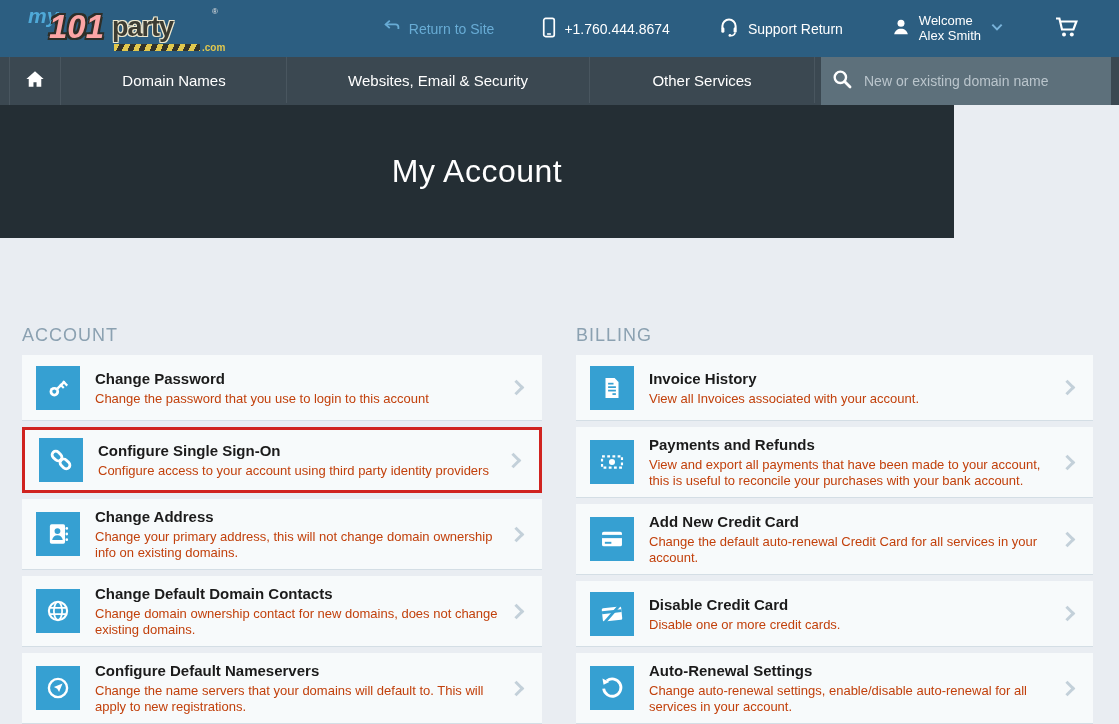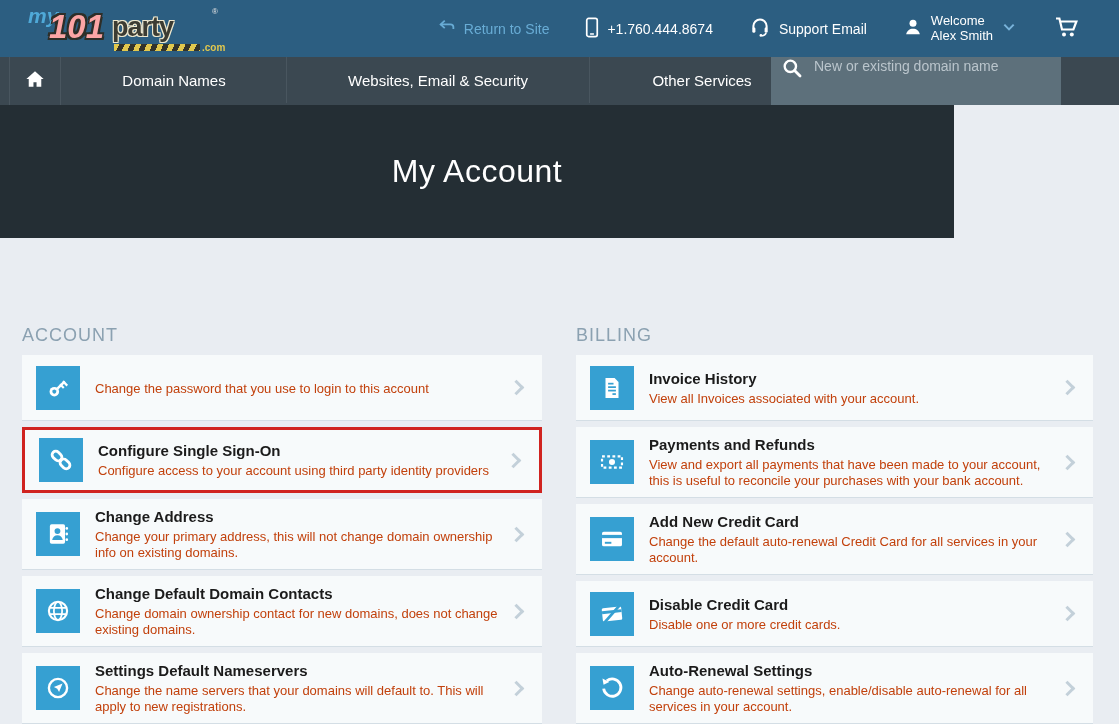--- a/index.html
+++ b/index.html
@@ -17,36 +17,36 @@
   .logo-my { position:absolute; left:0; top:1px; font-style:italic; font-weight:bold; font-size:21px; color:#4fa9d8; }
   .logo-101 { position:absolute; left:21px; top:5px; font-style:italic; font-weight:900; font-size:33px; color:#fca5a5;
     text-shadow:-2px 2px 0 #2e2e28, 2px 2px 0 #2e2e28, 2px -2px 0 #2e2e28, -2px -2px 0 #2e2e28; }
   .logo-domain { position:absolute; left:84px; top:9px; font-weight:900; font-size:27px; color:#3c3c33; letter-spacing:-1px;
     text-shadow:-1px -1px 0 #efe9cf, 1px -1px 0 #efe9cf, -1px 1px 0 #efe9cf, 1px 1px 0 #efe9cf; }
   .logo-reg { position:absolute; left:184px; top:4px; font-size:8px; color:#e5e5e5; }
   .logo-stripes { position:absolute; left:86px; top:41px; width:86px; height:7px;
     background:repeating-linear-gradient(115deg, #e2c84d 0 5px, #33332b 5px 10px); }
   .logo-com { position:absolute; left:174px; top:39px; font-size:10px; font-weight:bold; color:#e2c84d; }
 
-  .topmenu { position:absolute; top:0; right:38px; height:57px; display:flex; align-items:center; gap:36px; }
+  .topmenu { position:absolute; top:0; right:38px; height:57px; display:flex; align-items:center; gap:48px; }
   .titem { display:flex; align-items:center; gap:8px; color:#fff; font-size:14px; cursor:pointer; white-space:nowrap; }
   .titem.link-blue { color:#68acd5; }
   .welcome { line-height:1.15; font-size:13px; }
 
   
   .navbar { position:absolute; top:57px; left:0; width:1119px; height:48px; background:#3b4851; }
   .nav-home { position:absolute; left:9px; top:0; width:52px; height:48px; display:flex; align-items:center; justify-content:center;
     border-left:1px solid #49565f; border-right:1px solid #49565f; cursor:pointer; }
   .nav-item { position:absolute; top:0; height:46px; display:flex; align-items:center; justify-content:center;
     color:#fff; font-size:15px; border-right:1px solid #49565f; cursor:pointer; }
   #nav1 { left:62px; width:225px; }
   #nav2 { left:287px; width:303px; }
   #nav3 { left:590px; width:225px; }
-  .nav-search { position:absolute; left:771px; top:0; width:290px; height:48px; background:#5d707b;
-    display:flex; align-items:flex-start; padding:0 10px; }
+  .nav-search { position:absolute; left:821px; top:0; width:290px; height:48px; background:#5d707b;
+    display:flex; align-items:center; padding:0 10px; }
   .nav-search input { background:transparent; border:none; outline:none; color:#e8eef2; font-size:14px;
     width:232px; margin-left:9px; font-family:inherit; }
   .nav-search input::placeholder { color:#bac5cc; }
 
   
   .hero { position:absolute; top:105px; left:0; width:954px; height:133px; background:#242e34;
     display:flex; align-items:center; justify-content:center; }
   .hero h1 { color:#fff; font-size:32px; font-weight:400; margin:0; letter-spacing:.5px; }
 
   
@@ -104,21 +104,21 @@
     <div class="titem">
       <span>
         <svg width="22" height="22" viewBox="0 0 24 24">
           <path d="M4.8 13.5V11a7.2 7.2 0 0 1 14.4 0v2.5" fill="none" stroke="#fff" stroke-width="2.2"></path>
           <rect x="3.6" y="12.2" width="3.4" height="6.2" rx="1.7" fill="#fff"></rect>
           <rect x="17" y="12.2" width="3.4" height="6.2" rx="1.7" fill="#fff"></rect>
           <path d="M18.6 18.4c-.6 2-2.4 3-4.6 3.2" fill="none" stroke="#fff" stroke-width="1.8"></path>
           <circle cx="13" cy="21.2" r="1.5" fill="#fff"></circle>
         </svg>
       </span>
-      <span>Support Email</span>
+      <span>Support Return</span>
     </div>
 
     <div class="titem">
       <span>
         <svg width="20" height="20" viewBox="0 0 24 24" fill="#fff">
           <circle cx="12" cy="7.6" r="4.2"></circle>
             <path d="M3.8 20.8c.9-4.6 4-6.8 8.2-6.8s7.3 2.2 8.2 6.8z"></path>
         </svg>
       </span>
       <span class="welcome">
@@ -181,20 +181,21 @@
             <g transform="rotate(-45 12 12)">
           <circle cx="7.2" cy="12" r="4.4" fill="#fff"></circle>
               <circle cx="7.2" cy="12" r="1.8" fill="#36a0d2"></circle>
           <rect x="11.2" y="10.9" width="9.6" height="2.3" fill="#fff"></rect>
           <rect x="14.8" y="10.9" width="2" height="4.8" fill="#fff"></rect>
           <rect x="18.6" y="10.9" width="2" height="5.6" fill="#fff"></rect>
             </g>
           </svg>
       </div>
       <div class="row-text">
+        <div class="row-title">Change Password</div>
         <div class="row-desc">Change the password that you use to login to this account</div>
       </div>
       <div class="chev"></div>
     </div>
 
     <div class="row highlight">
       <div class="icon-tile">
         <svg width="26" height="26" viewBox="0 0 24 24">
             <g transform="rotate(45 12 12)" fill="none" stroke="#fff" stroke-width="2.6">
           <rect x="1.8" y="8.6" width="10" height="6.8" rx="3.4"></rect>
@@ -243,21 +244,21 @@
     </div>
 
     <div class="row">
       <div class="icon-tile">
         <svg width="26" height="26" viewBox="0 0 24 24">
           <circle cx="12" cy="12" r="8.4" fill="none" stroke="#fff" stroke-width="2.2"></circle>
           <path d="M16.2 7.8L8.2 11l3.1 1.7L13 15.8z" fill="#fff"></path>
           </svg>
       </div>
       <div class="row-text">
-        <div class="row-title">Settings Default Nameservers</div>
+        <div class="row-title">Configure Default Nameservers</div>
         <div class="row-desc">Change the name servers that your domains will default to. This will apply to new registrations.</div>
       </div>
       <div class="chev"></div>
     </div>
   </div>
 
   <div class="col right">
     <div class="col-header">BILLING</div>
 
     <div class="row">

